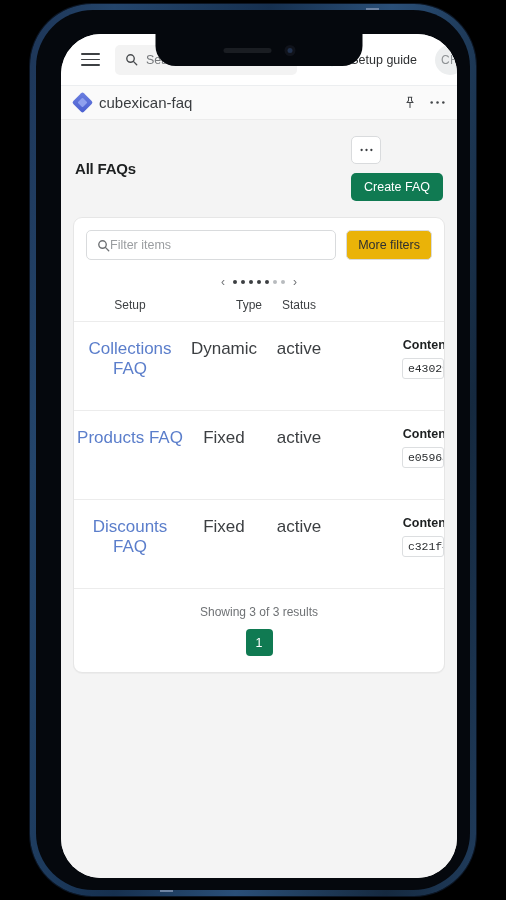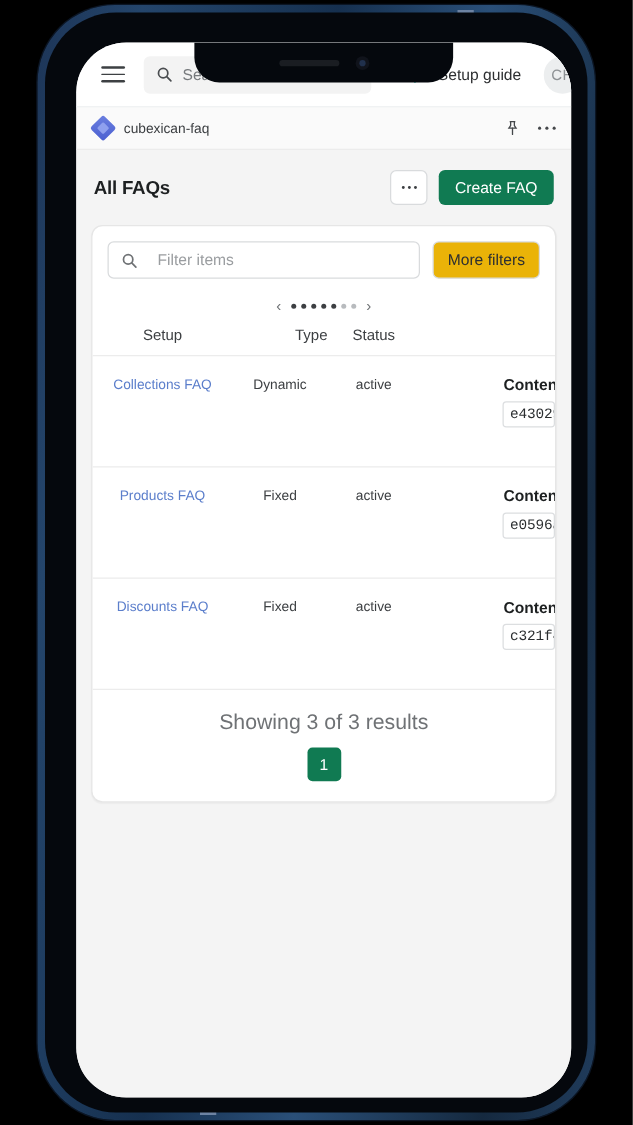--- a/index.html
+++ b/index.html
@@ -126,29 +126,29 @@
     background: linear-gradient(135deg,#6b7fe0,#4a5fd0);
     transform: rotate(45deg);
     border-radius: 2px;
     position: relative;
     flex:0 0 auto;
   }
   #app-diamond-icon::after {
     content:''; position:absolute; left:4px; top:4px;
     width:7px; height:7px; background:#8fa0ee; border-radius:1px;
   }
-  #breadcrumb-label { font-size: 11px; color:#3a3d40; }
+  #breadcrumb-label { font-size: 15px; color:#3a3d40; }
   #breadcrumb-actions { margin-left:auto; display:flex; align-items:center; gap: 14px; }
 
   
   #page-body { padding: 14px 12px 0 12px; height: calc(844px - 52px - 34px); background:#f4f4f4; }
 
   #page-header { display:flex; align-items:center; padding: 2px 2px 16px 2px; }
   #page-title { font-size: 15px; font-weight: 700; color:#1d2021; letter-spacing:-.2px; }
-  #page-header-actions { margin-left:auto; display:flex; align-items:center; gap: 9px; }
+  #page-header-actions { margin-left:auto; display:flex; gap: 9px; flex-direction: column; }
   #more-actions-button {
     width: 30px; height: 28px; border:1px solid #d9dbdd; border-radius: 5px;
     background:#fff; display:flex; align-items:center; justify-content:center;
     cursor:pointer;
   }
   #create-faq-button {
     height: 28px; padding: 0 13px; border-radius: 5px;
     background:#107a52; color:#fff; font-size: 12.5px;
     display:flex; align-items:center; border:none; cursor:pointer;
     white-space:nowrap;
@@ -157,21 +157,21 @@
   
   #resource-card {
     background:#fff; border:1px solid #e6e6e6; border-radius: 9px;
     overflow:hidden;
     box-shadow: 0 1px 1px rgba(0,0,0,.035);
   }
   #filter-row { display:flex; align-items:center; gap:10px; padding: 12px 12px 10px 12px; }
   #filter-input {
     flex: 1 1 auto; height: 30px;
     border:1px solid #d9dbdd; border-radius: 5px;
-    display:flex; align-items:center; gap: 16px; padding: 0 10px;
+    display:flex; align-items:center; gap: 0; padding: 0 10px;
     background:#fff; cursor:text;
   }
   #filter-input .ph { color:#9a9da0; font-size: 12.5px; }
   #more-filters-button {
     flex:0 0 auto; height: 30px; padding: 0 11px;
     border:1px solid #d9dbdd; border-radius: 5px; background:#eab308;
     font-size: 12.5px; color:#2d2f31; display:flex; align-items:center;
     cursor:pointer; white-space:nowrap;
   }
 
@@ -190,41 +190,41 @@
   .col-status{ width: 74px;  flex:0 0 74px; }
   .col-content { flex: 1 1 auto; min-width: 0; }
 
   .tr {
     display:flex; align-items:flex-start;
     padding: 16px 0 22px 0;
     border-bottom:1px solid #ececec;
     min-height: 89px;
     position: relative;
   }
-  .td { font-size: 11px; color:#3c3f42; text-align:center; padding-top:1px; }
+  .td { font-size: 17px; color:#3c3f42; text-align:center; padding-top:1px; }
   .cell-title { color:#5b7ecb; cursor:pointer; }
   .cell-content-wrap { position:relative; padding-left: 8px; }
   .cell-content-label {
     font-size: 12.5px; font-weight:700; color:#1d2021;
     text-align:right; white-space:nowrap;
     margin-right: -6px;
   }
   .cell-content-code {
     margin-top: 6px;
     border:1px solid #dcdee0; border-radius: 3px;
     background:#fff; color:#2b2e30;
     font-family: "Liberation Mono", monospace;
     font-size: 11.5px; letter-spacing: -.1px;
     padding: 3px 5px;
     white-space: nowrap; overflow: hidden;
     margin-left: 58px;
   }
 
   #table-footer { padding: 16px 0 16px 0; text-align:center; }
-  #results-count { font-size: 17px; color:#6f7275; }
+  #results-count { font-size: 12px; color:#6f7275; }
   #page-buttons { display:flex; justify-content:center; margin-top: 10px; }
   .page-btn {
     width: 27px; height: 27px; border-radius: 4px;
     background:#107a52; color:#fff; font-size: 12.5px;
     display:flex; align-items:center; justify-content:center;
     cursor:pointer;
   }
   .icon { display:inline-flex; align-items:center; justify-content:center; }
 </style>
 </head>

